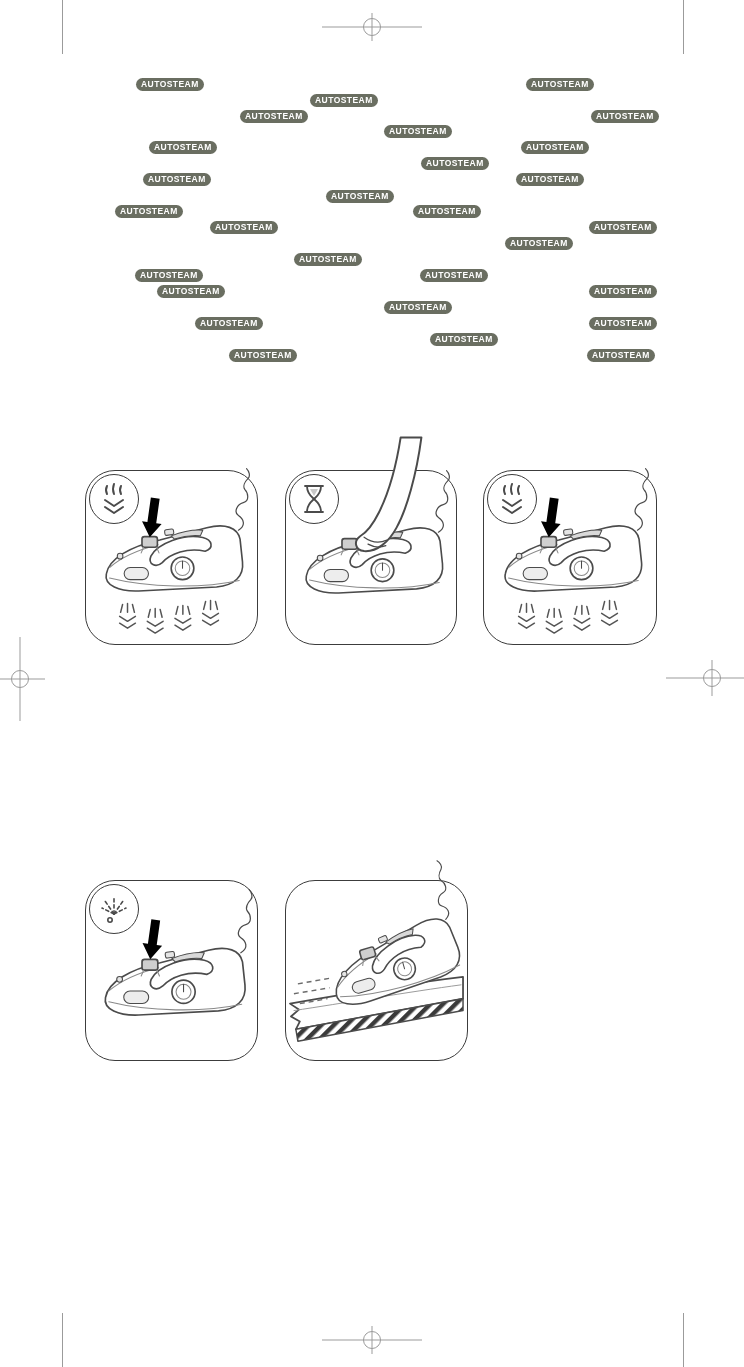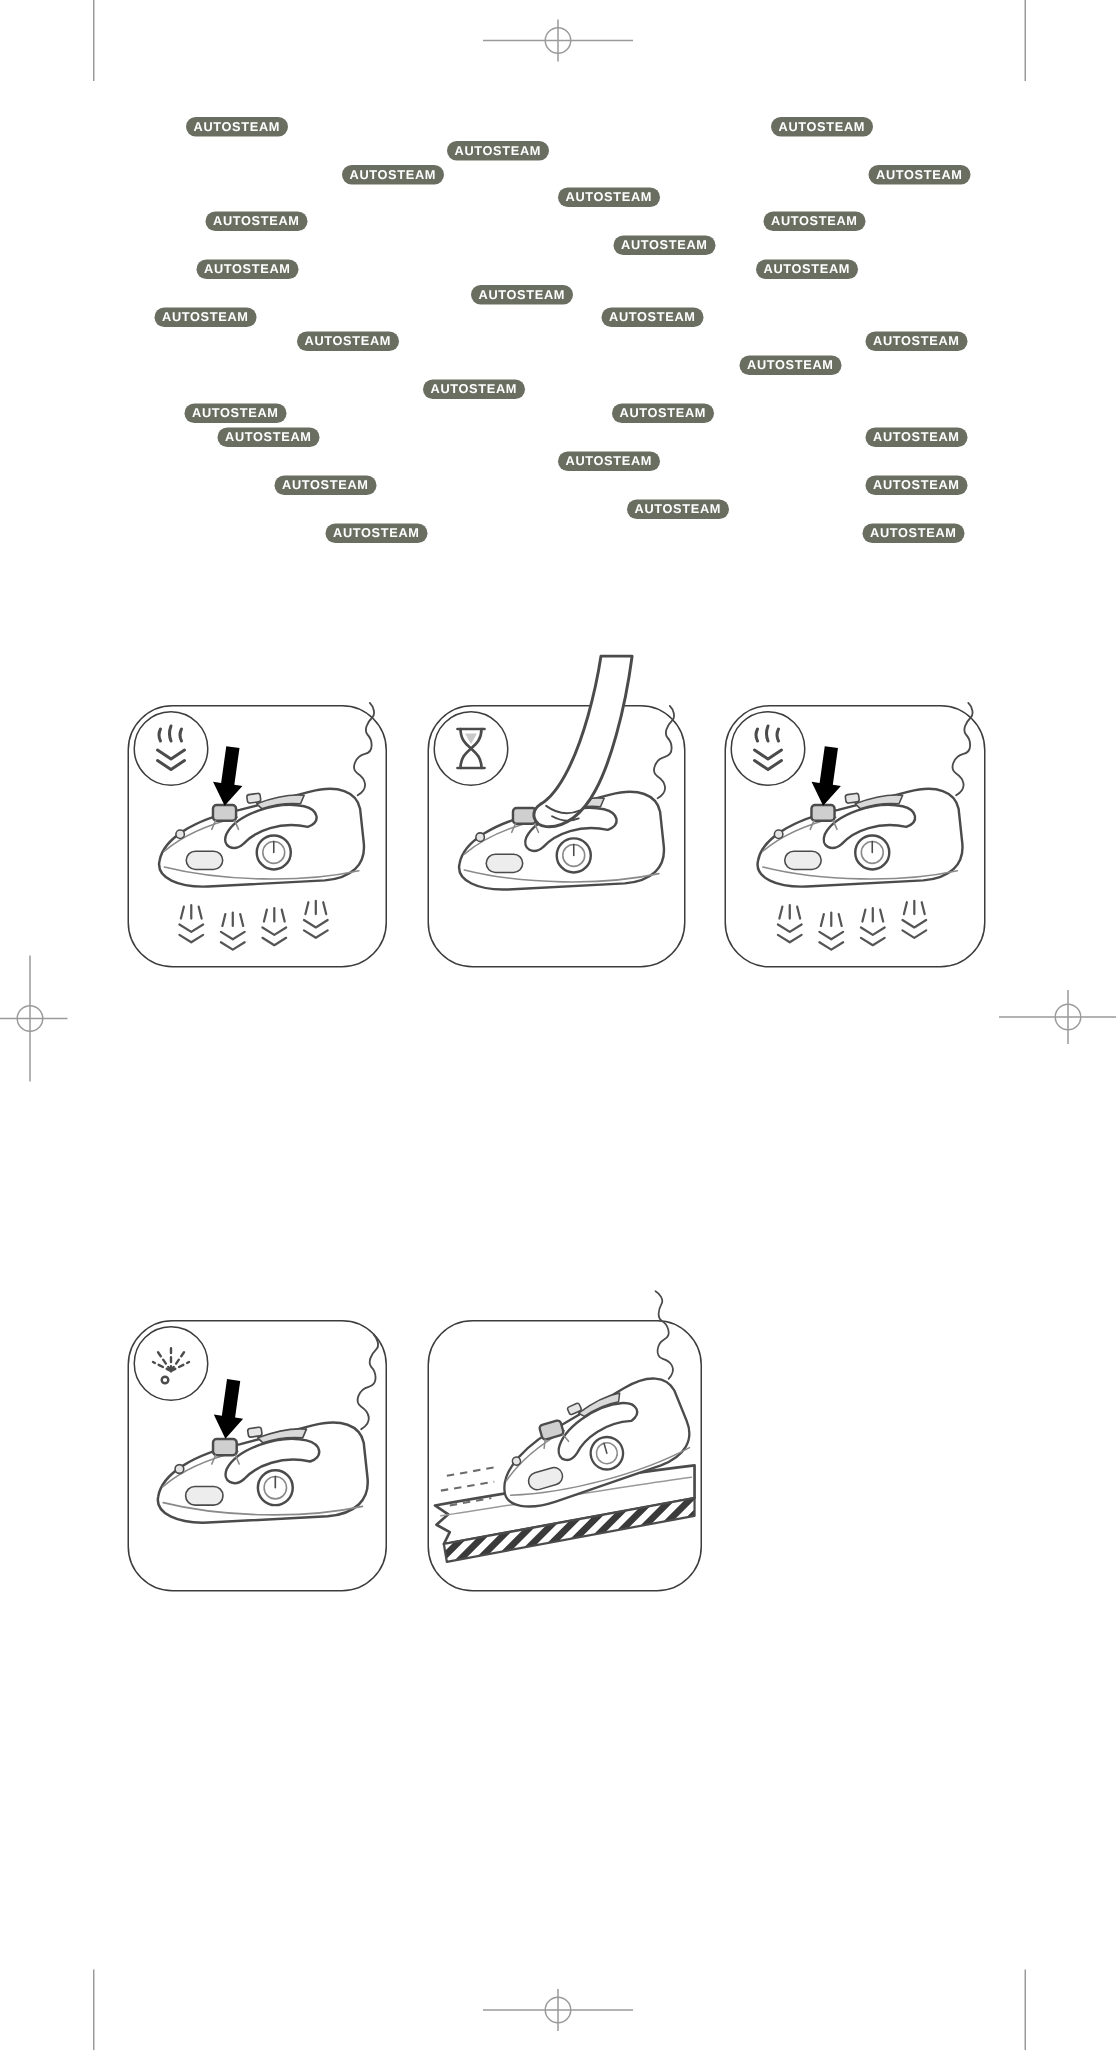--- a/index.html
+++ b/index.html
@@ -1,20 +1,20 @@
 <!DOCTYPE html>
 <html><head>
 <meta charset="utf-8">
 <style>
   *{margin:0;padding:0;box-sizing:border-box}
   html,body{background:#fff}
   body{font-family:"Liberation Sans",sans-serif}
   .page{position:relative;width:744px;height:1367px;background:#fff;overflow:hidden}
   .regmarks{position:absolute;left:0;top:0;pointer-events:none}
-  .cloud{position:absolute;left:0;top:0;width:589px;height:400px}
+  .cloud{position:absolute;left:12px;top:0;width:589px;height:400px}
   .pill{position:absolute;height:13px;min-width:58px;padding:0 5px;display:flex;align-items:center;justify-content:center;
         background:#6a6e61;color:#fff;border-radius:6.5px;font-size:8.5px;font-weight:bold;letter-spacing:.45px;
         line-height:1;white-space:nowrap}
   figure{margin:0}
   .panel{position:absolute;background:#fff;border:1.7px solid #3c3c3c;border-radius:30px}
   .badge-circle{position:absolute;left:3px;top:3px;width:50px;height:50px;border:1.7px solid #3c3c3c;border-radius:50%;
         background:#fff;display:flex;align-items:center;justify-content:center;z-index:2}
   .fig{position:absolute;left:0;top:0;width:100%;height:100%;overflow:visible}
   svg{overflow:visible}
   #panel1{left:85px;top:470px;width:173px;height:175px}

